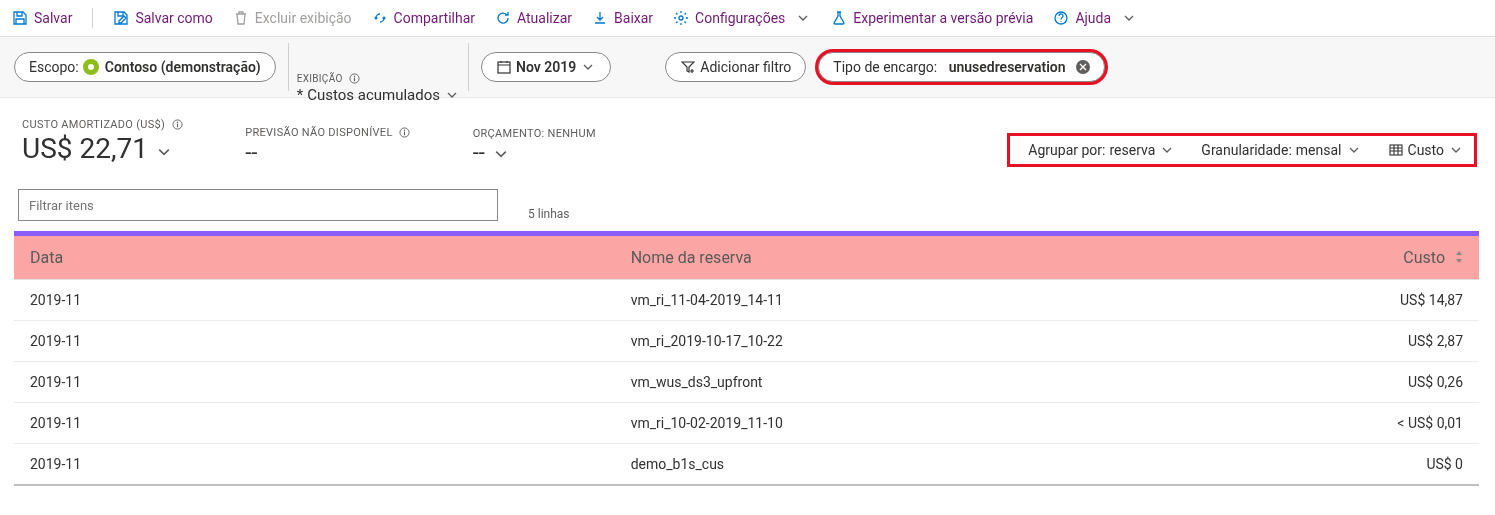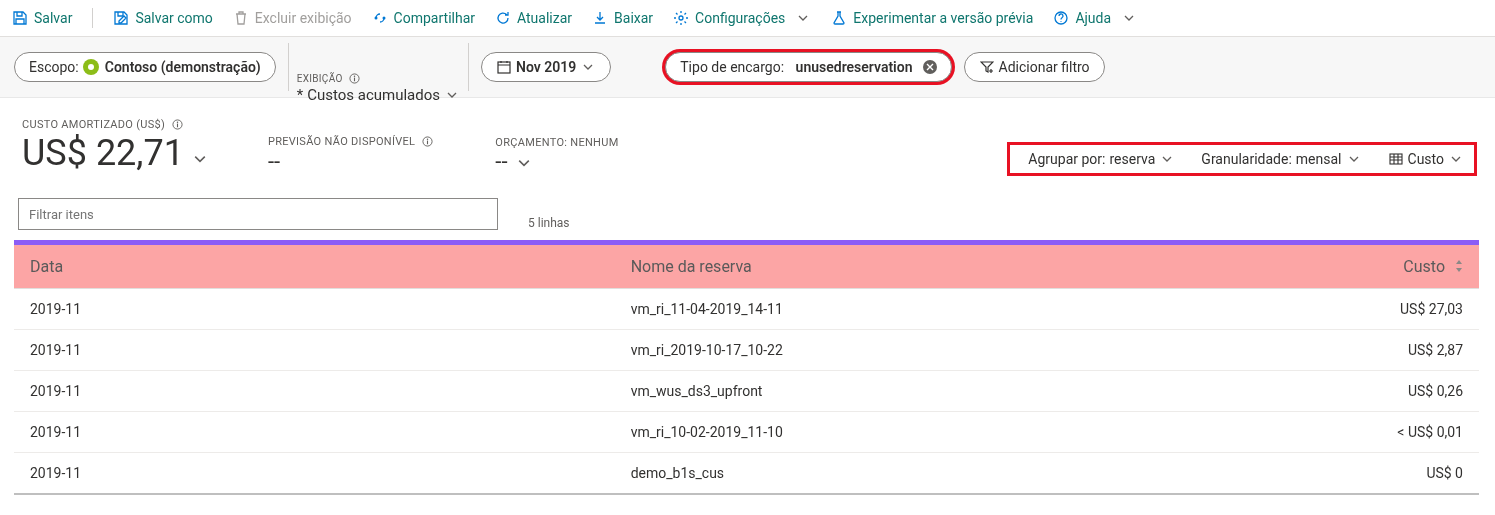--- a/index.html
+++ b/index.html
@@ -16,21 +16,21 @@
     align-items: center;
     padding: 8px 12px;
     gap: 20px;
     border-bottom: 1px solid #e1dfdd;
   }
   .toolbar-item {
     display: inline-flex;
     align-items: center;
     gap: 6px;
     cursor: pointer;
-    color: #0f766e;
+    color: #701a75;
     font-size: 14px;
   }
   .toolbar-item.disabled {
     color: #a19f9d;
     cursor: default;
   }
   .toolbar-sep {
     width: 1px;
     height: 20px;
     background: #d2d0ce;
@@ -137,21 +137,21 @@
   .stat-block { display: flex; flex-direction: column; }
   .stat-label {
     font-size: 11px;
     color: #605e5c;
     letter-spacing: 0.3px;
     display: inline-flex;
     align-items: center;
     gap: 4px;
   }
   .stat-value {
-    font-size: 36px;
+    font-size: 28px;
     color: #323130;
     display: inline-flex;
     align-items: baseline;
     gap: 8px;
   }
   .stat-value .chev { font-size: 14px; }
   .stat-value.dash { font-size: 22px; }
   .view-controls {
     position: absolute;
     right: 18px;
@@ -353,39 +353,39 @@
     <span class="bold">Nov 2019</span>
     <span class="icon">
       <svg width="10" height="10" viewBox="0 0 10 10">
           <path fill="none" stroke="#605e5c" stroke-width="1.3" d="M1 3l4 4 4-4"></path>
         </svg>
     </span>
   </div>
 
   <div style="width:30px"></div>
 
+  <div class="pill">
+    <span class="icon">
+      <svg width="14" height="14" viewBox="0 0 14 14">
+          <path fill="none" stroke="#323130" stroke-width="1.2" d="M1 2h12l-5 5v5l-2-1V7z"></path>
+          <path stroke="#323130" stroke-width="1.2" d="M11 9v4M9 11h4"></path>
+        </svg>
+    </span>
+    <span>Adicionar filtro</span>
+  </div>
+
   <div class="pill highlight">
     <span>Tipo de encargo:</span>
     <span>&nbsp;</span>
     <span class="bold filter-val">unusedreservation</span>
     <span class="filter-close">
       <svg width="8" height="8" viewBox="0 0 8 8">
           <path stroke="#fff" stroke-width="1.4" d="M1 1l6 6M7 1L1 7"></path>
         </svg>
     </span>
-  </div>
-
-  <div class="pill">
-    <span class="icon">
-      <svg width="14" height="14" viewBox="0 0 14 14">
-          <path fill="none" stroke="#323130" stroke-width="1.2" d="M1 2h12l-5 5v5l-2-1V7z"></path>
-          <path stroke="#323130" stroke-width="1.2" d="M11 9v4M9 11h4"></path>
-        </svg>
-    </span>
-    <span>Adicionar filtro</span>
   </div>
 </div>
 
 <div class="stats">
   <div class="stat-block">
     <div class="stat-label">
       <span>CUSTO AMORTIZADO (US$)</span>
       <span class="icon">
         <svg width="11" height="11" viewBox="0 0 12 12">
             <circle cx="6" cy="6" r="5" fill="none" stroke="#605e5c" stroke-width="1"></circle>
@@ -487,21 +487,21 @@
               <path fill="#8a8886" d="M4 0l3 4H1zM4 12l3-4H1z"></path>
             </svg>
         </span>
       </th>
     </tr>
   </thead>
   <tbody id="table-body">
       <tr>
         <td>2019-11</td>
         <td>vm_ri_11-04-2019_14-11</td>
-        <td class="cost">US$ 27,03</td>
+        <td class="cost">US$ 14,87</td>
       </tr>
       <tr>
         <td>2019-11</td>
         <td>vm_ri_2019-10-17_10-22</td>
         <td class="cost">US$ 2,87</td>
       </tr>
       <tr>
         <td>2019-11</td>
         <td>vm_wus_ds3_upfront</td>
         <td class="cost">US$ 0,26</td>

